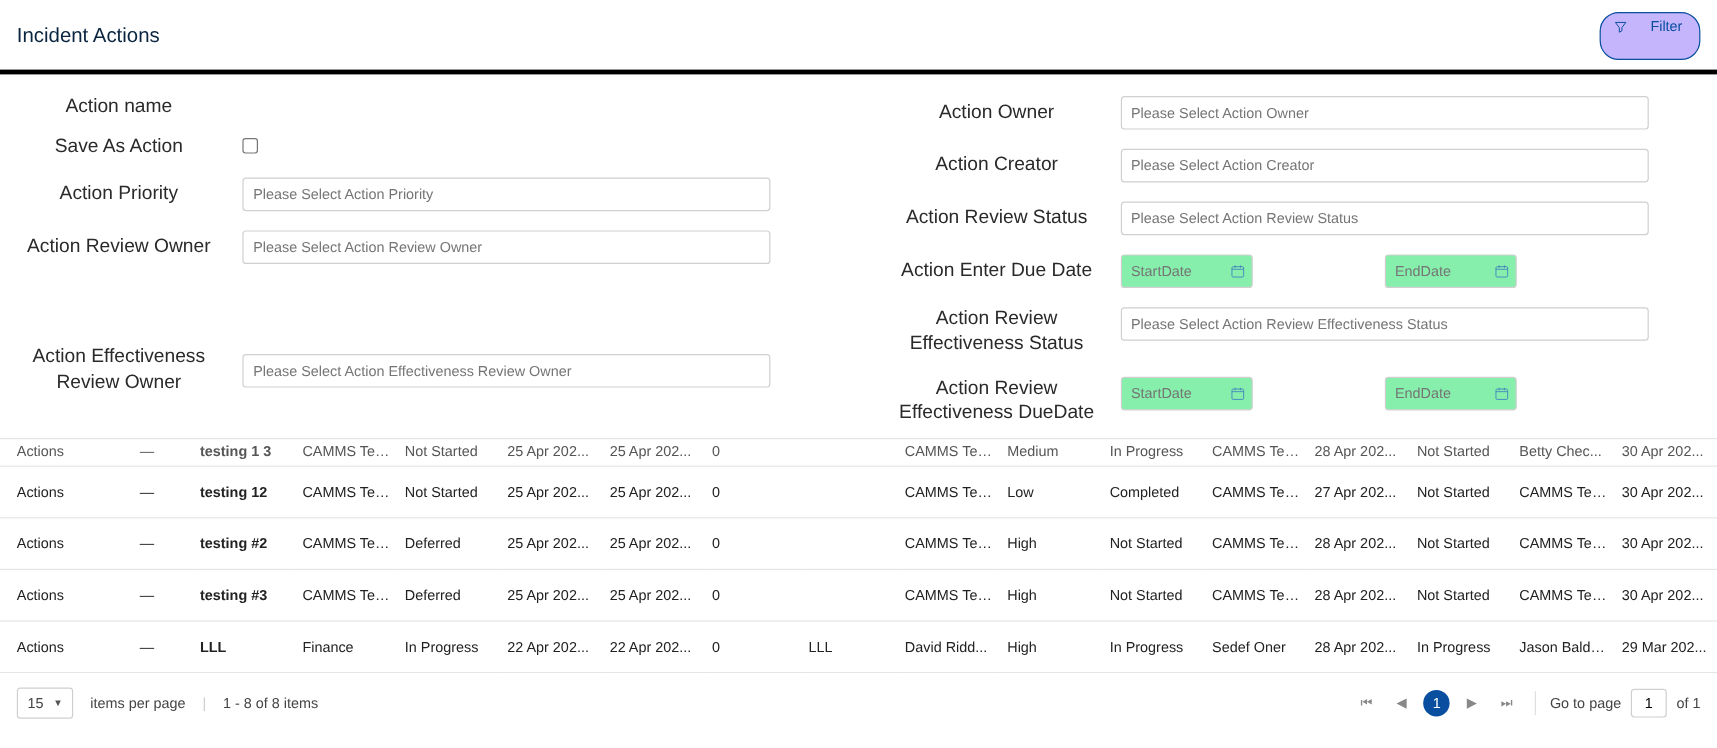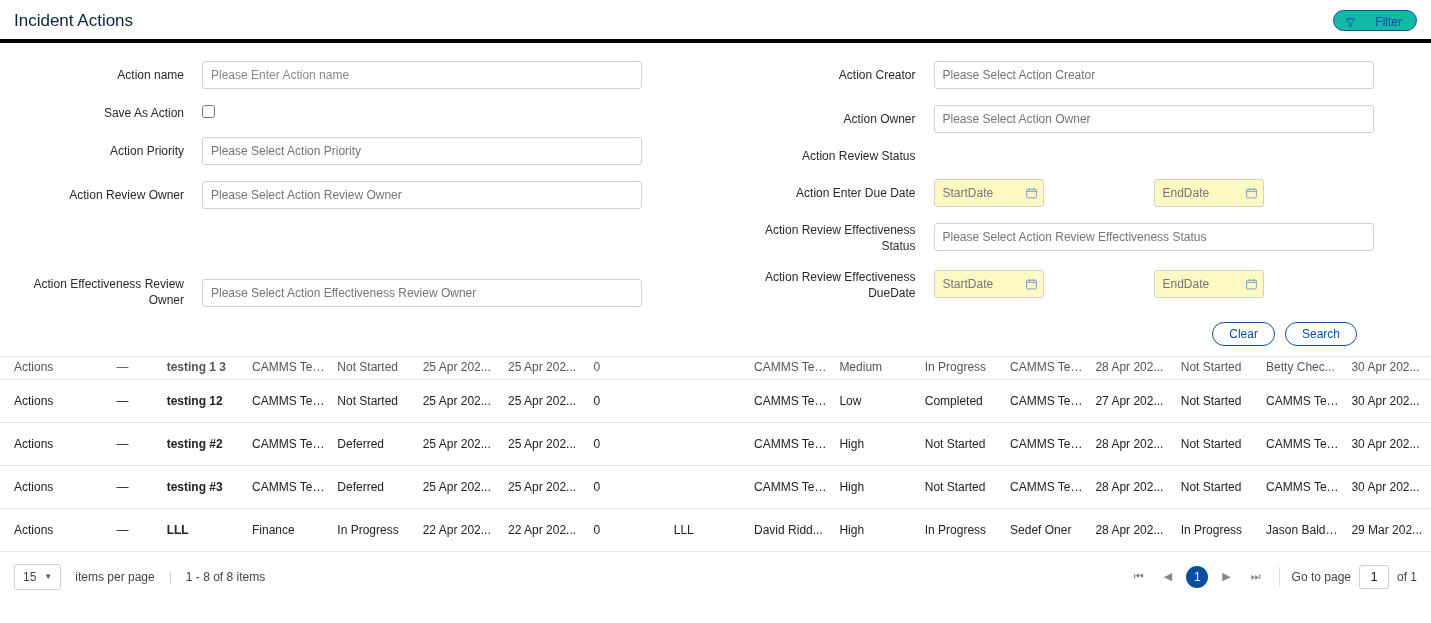--- a/index.html
+++ b/index.html
@@ -18,23 +18,23 @@
     border-bottom: 4px solid #000000;
   }
   .page-title {
     font-size: 17px;
     font-weight: 400;
     color: #0a2540;
   }
   .filter-btn {
     border: 1.5px solid #0a4ea0;
     border-radius: 16px;
-    background: #14b8a6;
+    background: #c4b5fd;
     color: #0a4ea0;
-    padding: 4px 14px 1px 10px;
+    padding: 4px 14px 20px 10px;
     font-size: 12px;
     cursor: pointer;
     display: inline-flex;
     align-items: center;
     gap: 18px;
   }
   .filter-btn svg { width: 13px; height: 13px; stroke: #0a4ea0; fill: none; stroke-width: 1.5; }
   .filters {
     padding: 18px 14px 10px 14px;
     border-bottom: 1px solid #e5e5e5;
@@ -42,23 +42,23 @@
   .filter-grid {
     display: grid;
     grid-template-columns: 1fr 1fr;
     column-gap: 60px;
   }
   .col { display: flex; flex-direction: column; gap: 16px; }
   .row { display: flex; align-items: center; gap: 18px; }
   .row.align-top { align-items: flex-start; }
   .lbl {
     width: 170px;
-    text-align: right;
+    text-align: center;
     color: #2a2a2a;
-    font-size: 12px;
+    font-size: 16px;
     flex-shrink: 0;
   }
   .lbl.wrap { line-height: 1.3; }
   .ctrl { flex: 1; }
   .text-input, .select-input {
     width: 100%;
     max-width: 440px;
     border: 1px solid #d0d0d0;
     border-radius: 3px;
     padding: 6px 8px;
@@ -76,21 +76,21 @@
     position: relative;
     flex: 0 0 110px;
   }
   .date-input {
     width: 110px;
     border: 1px solid #d0d0d0;
     border-radius: 3px;
     padding: 6px 26px 6px 8px;
     font-size: 12px;
     color: #777;
-    background: #fef9c3;
+    background: #86efac;
     font-family: inherit;
   }
   .date-wrap svg {
     position: absolute;
     right: 6px; top: 50%;
     transform: translateY(-50%);
     width: 13px; height: 13px;
     stroke: #3a75c4; fill: none;
     stroke-width: 1.2;
     pointer-events: none;
@@ -187,21 +187,20 @@
       </svg>
     <span>Filter</span>
   </button>
 </div>
 
 <div class="filters">
   <div class="filter-grid">
     <div class="col">
       <div class="row">
         <div class="lbl">Action name</div>
-        <div class="ctrl"><input class="text-input" placeholder="Please Enter Action name" style=""></div>
       </div>
       <div class="row">
         <div class="lbl">Save As Action</div>
         <div class="ctrl"><input type="checkbox" class="checkbox" style=""></div>
       </div>
       <div class="row">
         <div class="lbl">Action Priority</div>
         <div class="ctrl"><input class="select-input" placeholder="Please Select Action Priority" style=""></div>
       </div>
       <div class="row">
@@ -209,29 +208,30 @@
         <div class="ctrl"><input class="select-input" placeholder="Please Select Action Review Owner" style=""></div>
       </div>
       <div class="row" style="margin-top:52px;">
         <div class="lbl wrap">Action Effectiveness Review Owner</div>
         <div class="ctrl"><input class="select-input" placeholder="Please Select Action Effectiveness Review Owner" style=""></div>
       </div>
     </div>
 
     <div class="col">
       <div class="row">
+        <div class="lbl">Action Owner</div>
+        <div class="ctrl"><input class="select-input" placeholder="Please Select Action Owner" style=""></div>
+      </div>
+      <div class="row">
         <div class="lbl">Action Creator</div>
         <div class="ctrl"><input class="select-input" placeholder="Please Select Action Creator" style=""></div>
       </div>
       <div class="row">
-        <div class="lbl">Action Owner</div>
-        <div class="ctrl"><input class="select-input" placeholder="Please Select Action Owner" style=""></div>
-      </div>
-      <div class="row">
         <div class="lbl">Action Review Status</div>
+        <div class="ctrl"><input class="select-input" placeholder="Please Select Action Review Status" style=""></div>
       </div>
       <div class="row">
         <div class="lbl">Action Enter Due Date</div>
         <div class="ctrl">
           <div class="date-pair">
             <div class="date-wrap">
               <input class="date-input" placeholder="StartDate" style="">
               <svg viewBox="0 0 24 24">
                   <rect x="3" y="5" width="18" height="16" rx="2"></rect>
                   <path d="M3 9h18M8 3v4M16 3v4"></path>
@@ -268,24 +268,20 @@
                   <rect x="3" y="5" width="18" height="16" rx="2"></rect>
                   <path d="M3 9h18M8 3v4M16 3v4"></path>
                 </svg>
             </div>
           </div>
         </div>
       </div>
     </div>
   </div>
 
-  <div class="btn-row">
-    <button class="btn-round">Clear</button>
-    <button class="btn-round">Search</button>
-  </div>
 </div>
 
 <div class="table-wrap">
   <table>
     <tbody id="tbody">
         <tr class="cut">
           <td class="c0">Actions</td>
           <td class="c1">—</td>
           <td class="c2">testing 1 3</td>
           <td class="c3">CAMMS Tes...</td>

